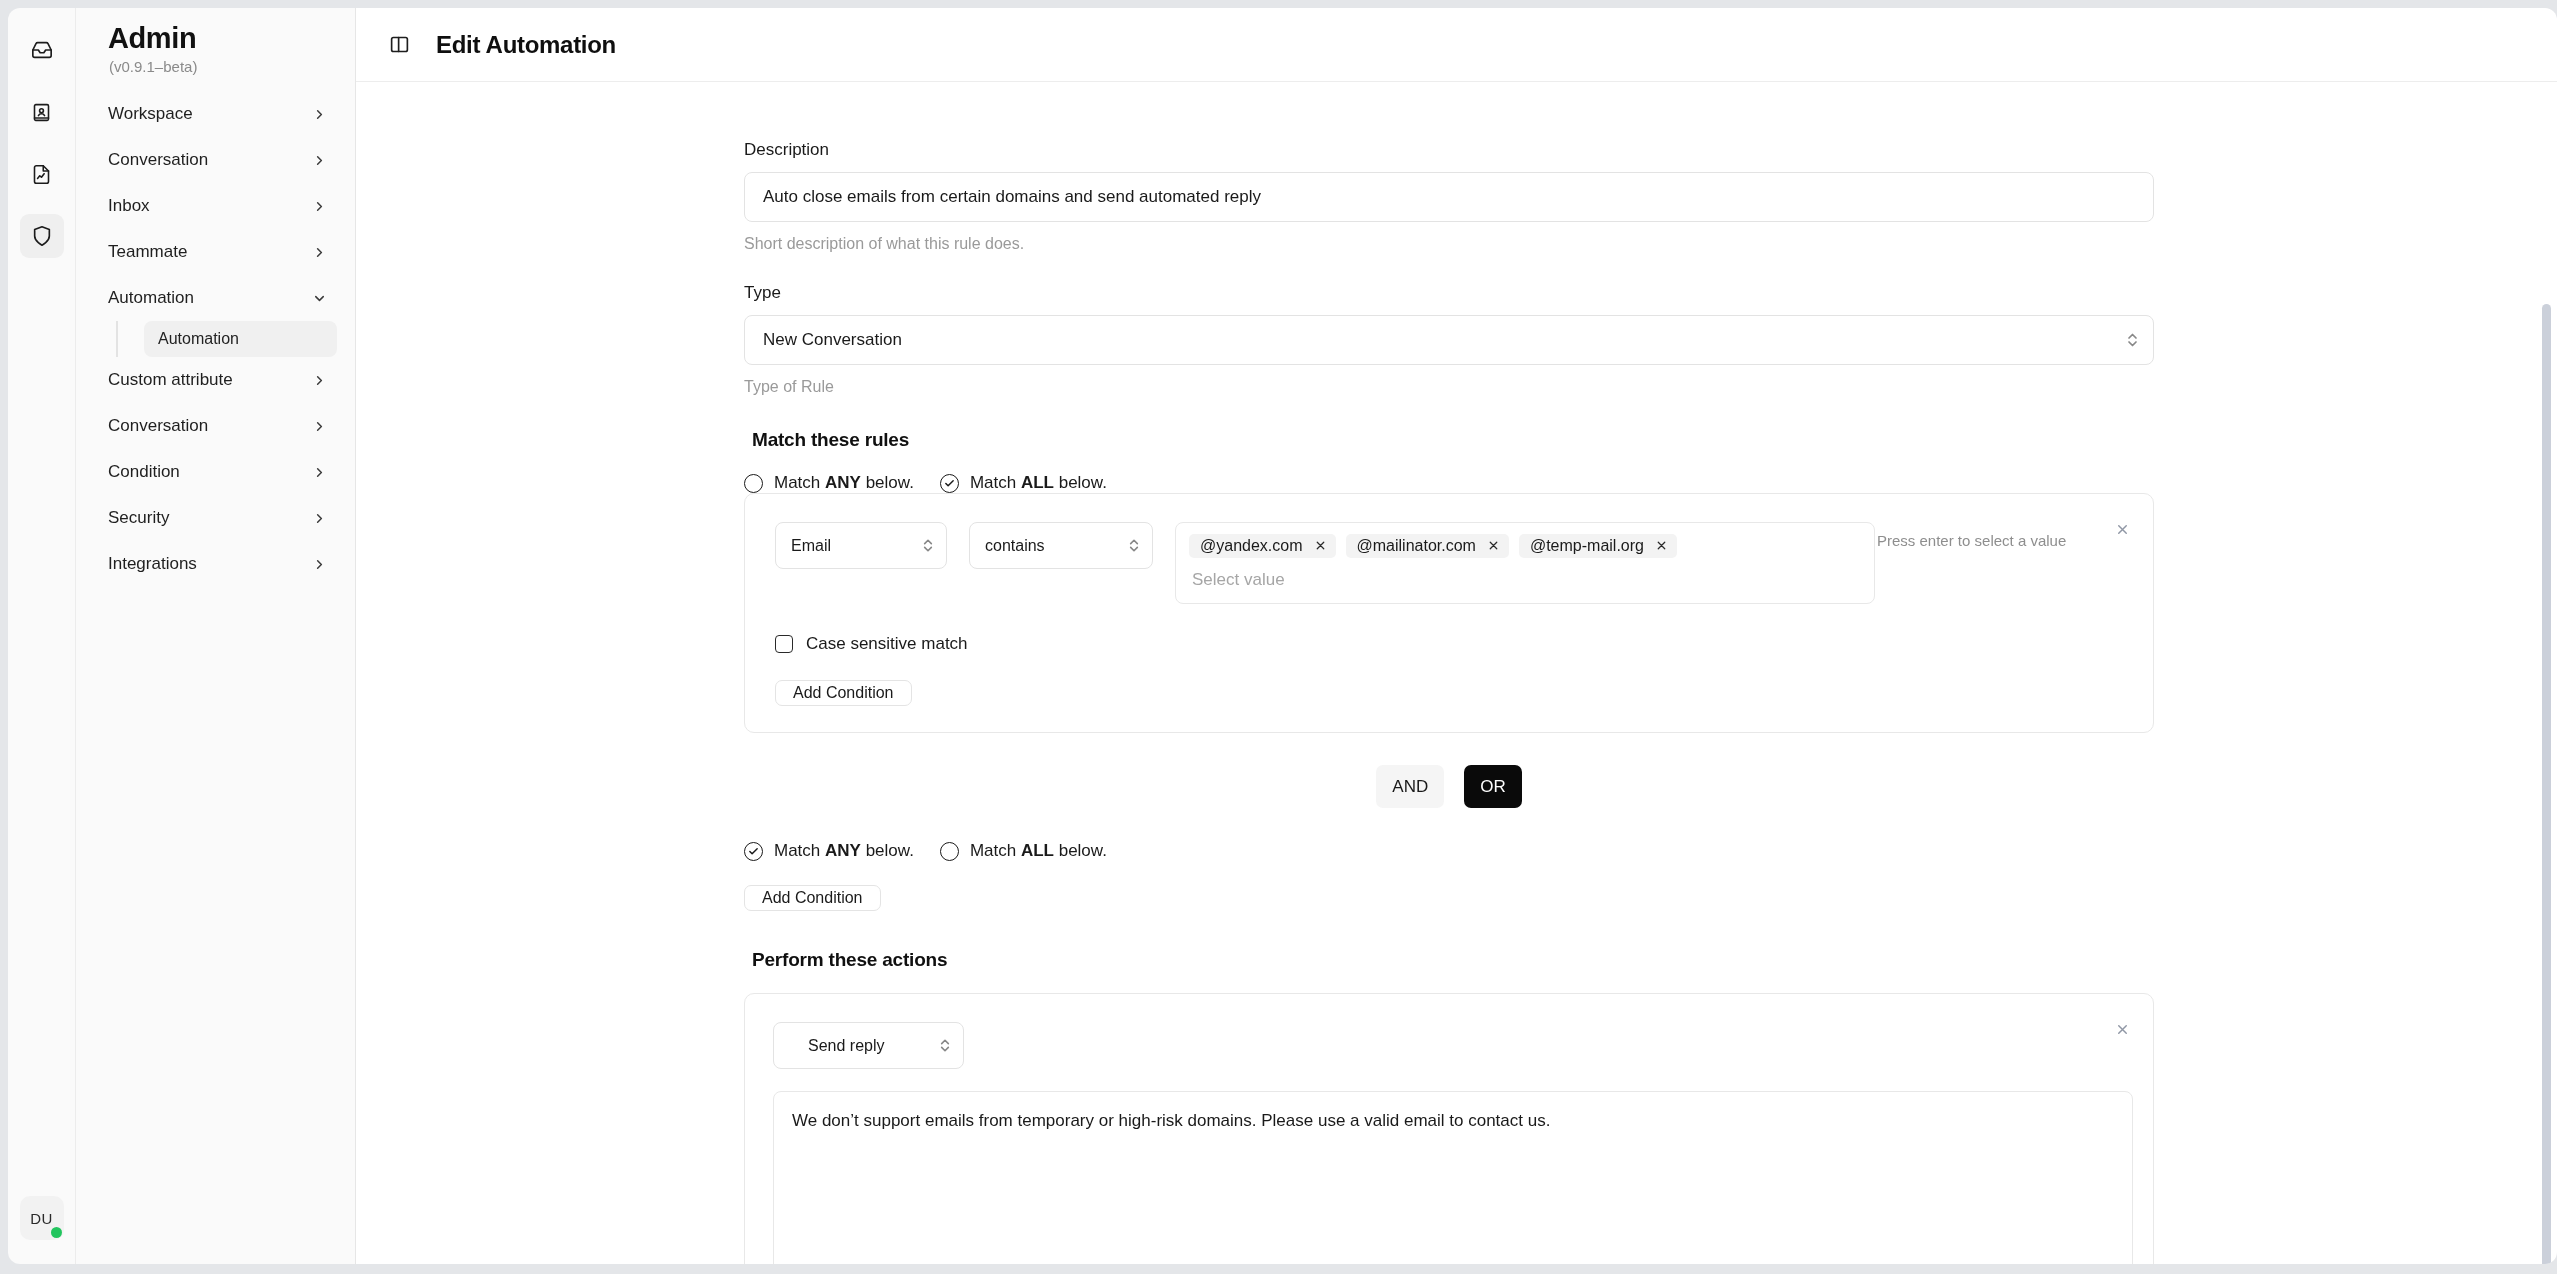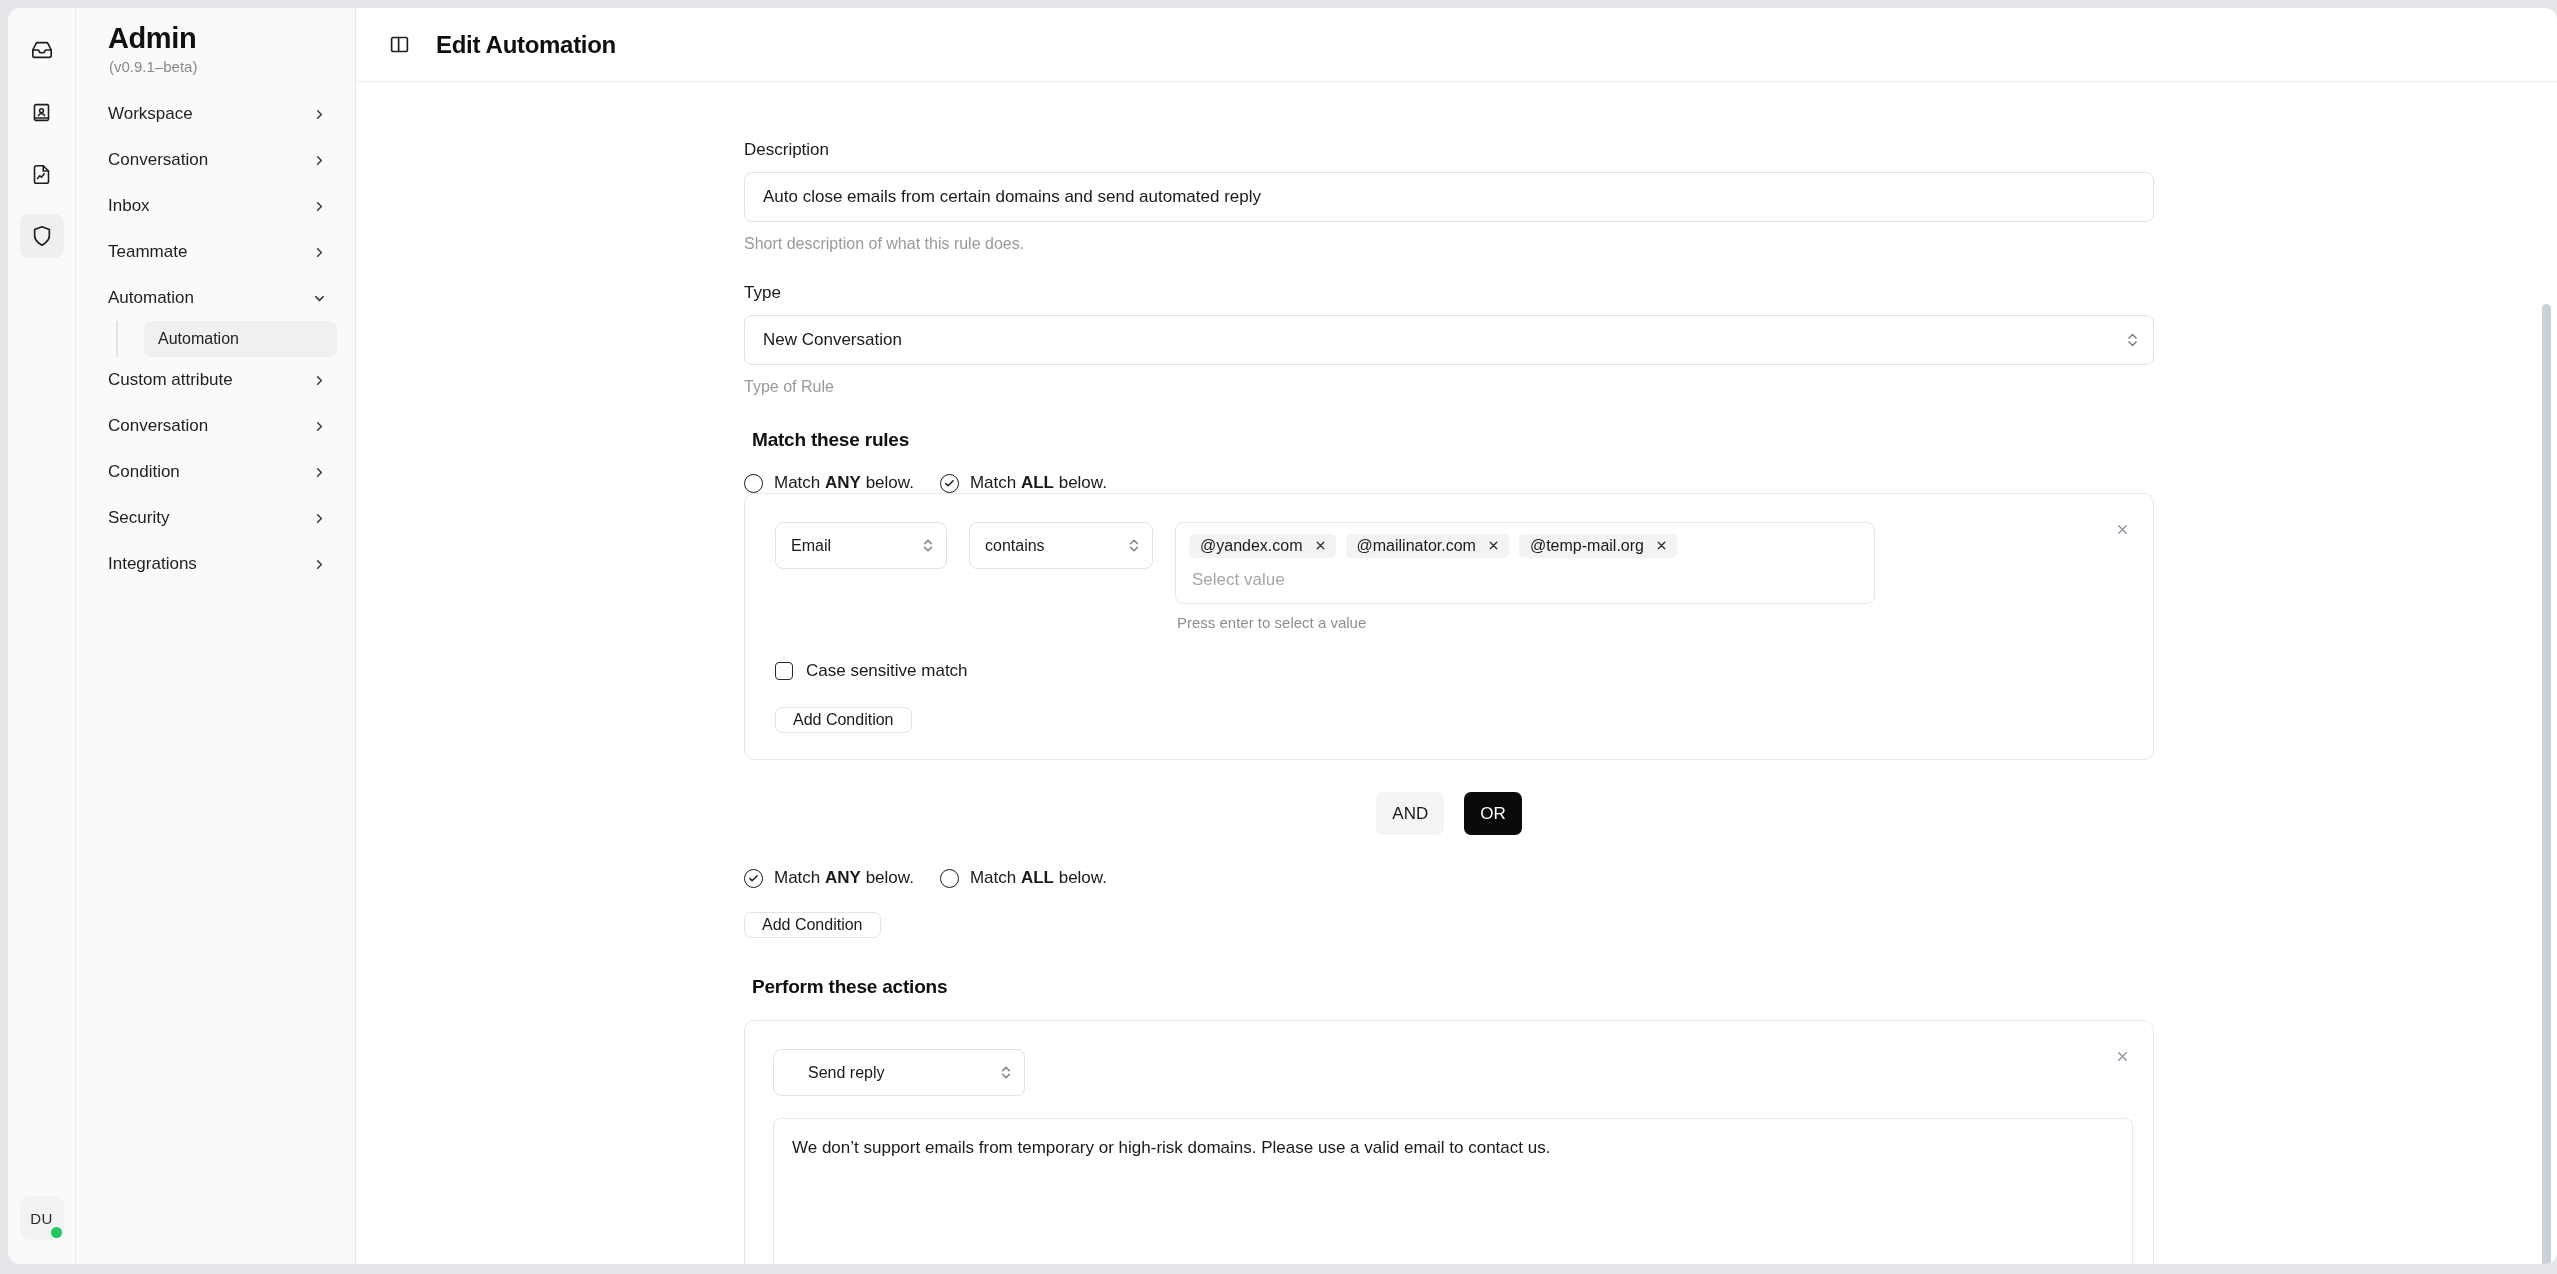--- a/index.html
+++ b/index.html
@@ -192,21 +192,21 @@
   }
   .cond-row { display: flex; align-items: flex-start; gap: 22px; }
   .mini-select {
     width: 172px; height: 47px;
     border: 1px solid #E3E3E3; border-radius: 8px;
     background: #fff;
     display: flex; align-items: center; justify-content: space-between;
     padding: 0 12px 0 15px;
     font-size: 16px; color: #1A1A1A; cursor: pointer;
   }
-  .tag-wrap { display: flex; flex-direction: column; }
+  .tag-wrap { display: flex; flex-direction: row; }
   .tag-input {
     width: 700px; min-height: 82px;
     border: 1px solid #E8E8E8; border-radius: 8px;
     background: #fff;
     padding: 11px 13px 9px 13px;
   }
   .tags { display: flex; flex-wrap: wrap; gap: 10px; }
   .tag {
     background: #F3F3F3; border-radius: 5px;
     display: flex; align-items: center; gap: 11px;
@@ -552,21 +552,21 @@
 
         
         <div class="section-head" style="margin-top:38px;">Perform these actions</div>
 
         <div class="card" style="margin-top:22px; padding:28px 30px 30px 28px;">
           <div class="card-x">
             <svg width="15" height="15" viewBox="0 0 24 24" fill="none" stroke="currentColor" stroke-width="2.3" stroke-linecap="round">
                 <path d="M18 6 6 18M6 6l12 12"></path>
               </svg>
           </div>
-          <div class="mini-select" style="width:252px;padding-left:34px;">
+          <div class="mini-select" style="width:191px;padding-left:34px;">
             <span>Send reply</span>
             <span class="sel-arrows">
               <svg width="12" height="19" viewBox="0 0 12 20" fill="none" stroke="currentColor" stroke-width="1.7" stroke-linecap="round" stroke-linejoin="round">
                   <path d="m2.5 8 3.5-3.5L9.5 8"></path>
                   <path d="m2.5 12 3.5 3.5L9.5 12"></path>
                 </svg>
             </span>
           </div>
           <div class="textarea" style="margin-top:22px;">We don’t support emails from temporary or high-risk domains. Please use a valid email to contact us.</div>
         </div>

